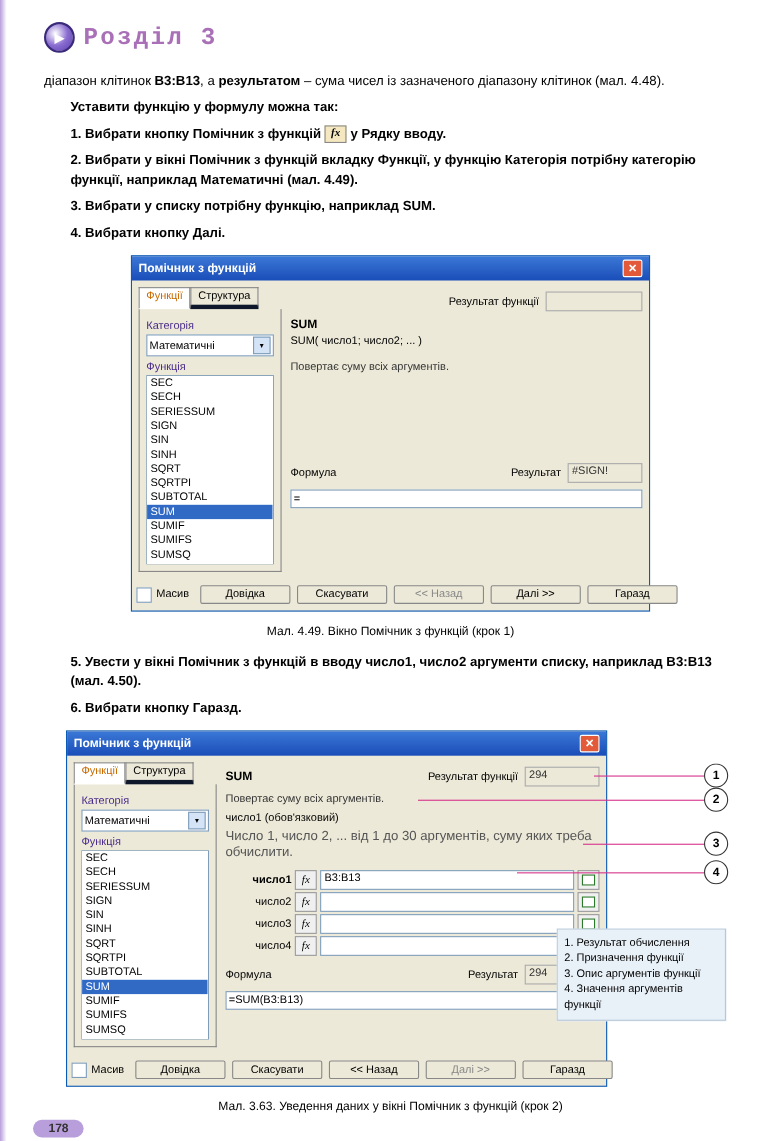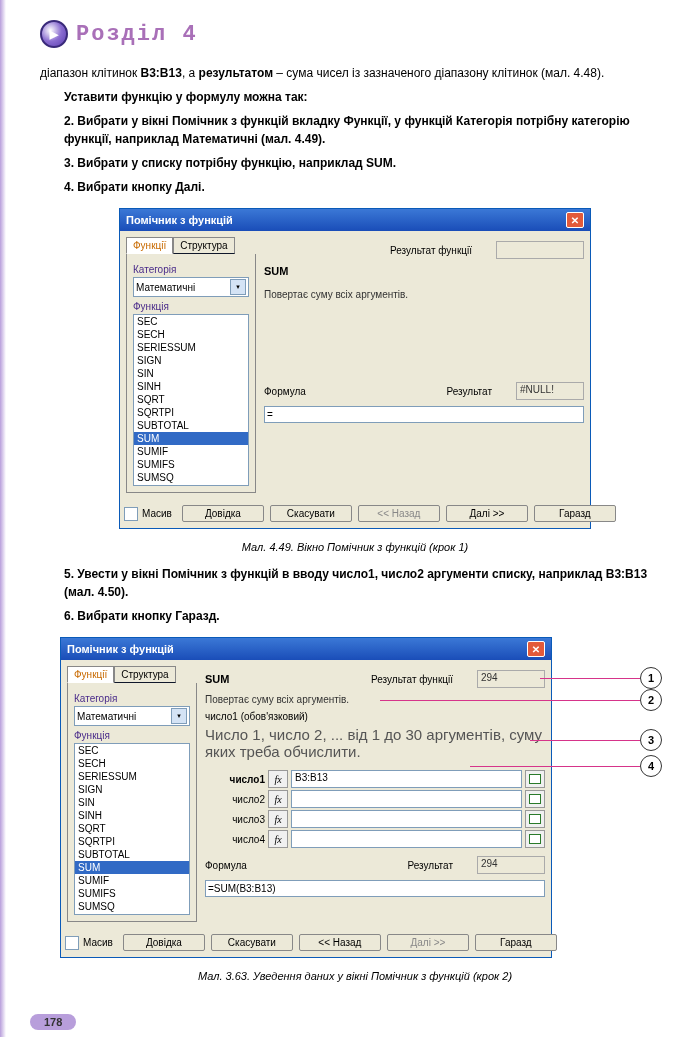--- a/index.html
+++ b/index.html
@@ -14,72 +14,77 @@
   .dialog{border:1px solid #0a5ab8;background:#ece9d8;margin:12px auto;font-size:10px}
   .dlg1{width:470px}
   .dlg2{width:490px;margin-left:20px}
   .titlebar{background:linear-gradient(to bottom,#3b78d6,#1a4db8);color:#fff;padding:3px 6px;display:flex;justify-content:space-between;align-items:center;font-weight:bold;font-size:11px}
   .close-x{background:#e35a3a;border:1px solid #fff;width:16px;height:14px;display:flex;align-items:center;justify-content:center;color:#fff;font-size:10px;border-radius:2px}
   .dlg-body{padding:6px;display:flex;gap:8px}
   .left-col{width:130px}
   .tabs{display:flex;font-size:10px}
   .tab{padding:2px 6px;border:1px solid #888;background:#ece9d8}
   .tab.active{background:#fff;border-bottom:1px solid #fff;color:#c86a00}
-  .tab:not(.active){border-bottom:1px solid #0f172a}
+  .tab:not(.active){border-bottom:4px solid #0f172a}
   .panel{border:1px solid #888;border-top:none;padding:6px;background:#ece9d8}
   .lbl{color:#4a2b8a;font-size:10px;margin:4px 0 2px}
   .dropdown{border:1px solid #7f9db9;background:#fff;padding:1px 2px;display:flex;justify-content:space-between;align-items:center;font-size:10px}
   .dd-btn{width:14px;height:14px;background:#d4e3f5;border:1px solid #7f9db9;display:flex;align-items:center;justify-content:center;font-size:7px}
   .listbox{border:1px solid #7f9db9;background:#fff;height:170px;overflow-y:auto;font-size:10px}
   .listbox div{padding:1px 3px}
   .listbox .selected{background:#316ac5;color:#fff}
   .right-col{flex:1;padding:4px 0}
-  .rc-row{display:flex;align-items:center;gap:24px;margin-bottom:6px}
+  .rc-row{display:flex;align-items:center;gap:6px;margin-bottom:6px}
   .rc-title{font-weight:bold;font-size:11px}
   .input-box{border:1px solid #7f9db9;background:#fff;padding:1px 3px;min-height:14px;font-size:10px;flex:1}
   .gray-input{border:1px solid #aaa;background:#ece9d8;padding:1px 3px;min-height:14px;font-size:10px;color:#333}
   .desc{color:#333;font-size:10px;margin:12px 0}
-  .hint{color:#555;font-size:15px}
+  .hint{color:#555;font-size:12px}
   .arg-row{display:flex;align-items:center;gap:3px;margin:2px 0}
   .arg-lbl{width:60px;text-align:right;font-size:10px}
   .fx-btn{width:18px;height:16px;border:1px solid #999;background:#f0f0f0;display:flex;align-items:center;justify-content:center;font-style:italic;font-family:serif;font-size:10px}
   .pick-btn{width:18px;height:16px;border:1px solid #999;background:#f0f0f0;display:flex;align-items:center;justify-content:center}
   .pick-btn span{width:10px;height:8px;border:1px solid #2a7a2a;background:#fff}
   .checkbox-row{display:flex;align-items:center;gap:4px;padding:4px}
   .chk{width:12px;height:12px;border:1px solid #7f9db9;background:#fff}
   .btn-row{display:flex;justify-content:flex-end;gap:6px;padding:6px;border-top:1px solid #ccc}
   .btn{border:1px solid #888;background:#ece9d8;padding:2px 10px;font-size:10px;border-radius:2px;min-width:60px;text-align:center}
   .btn.disabled{color:#888}
-  .caption{text-align:center;font-style:italic;font-size:11px;margin:8px 0 12px}
+  .caption{text-align:center;font-size:11px;margin:8px 0 12px}
   .fig2-wrap{position:relative}
   .callout-num{position:absolute;display:flex;align-items:center}
   .callout-line{height:1px;background:#d6348a}
   .callout-circle{width:20px;height:20px;border-radius:50%;border:1px solid #333;background:#fff;display:flex;align-items:center;justify-content:center;font-size:11px;font-weight:bold}
   .legend-box{position:absolute;right:10px;bottom:60px;width:140px;background:#e8f0f8;border:1px solid #b8c8d8;padding:6px;font-size:10px;line-height:1.4}
   .formula-field{border:1px solid #7f9db9;background:#fff;padding:2px;font-size:10px}
   .page-num{position:absolute;bottom:10px;left:30px;background:#b89edb;border-radius:10px;padding:2px 14px;font-size:11px;font-weight:bold;color:#333}
   .fx-icon{display:inline-flex;width:18px;height:14px;border:1px solid #888;background:#f5e8c0;align-items:center;justify-content:center;font-style:italic;font-family:serif;font-size:10px;vertical-align:middle}
 </style>
 </head>
 <body>
 
 <div class="page">
 <div class="left-stripe"></div>
 
 <div class="header">
   <div class="header-icon">▶</div>
-  <div class="header-title">Розділ 4</div>
+  <div class="header-title">Розділ 3</div>
 </div>
 
 <div class="body-text">
   <span>діапазон клітинок </span><span class="bold">B3:B13</span><span>, а </span><span class="bold">результатом</span><span> – сума чисел із зазначеного діапазону клітинок (мал. 4.48).</span>
 </div>
 <div class="body-text indent bold">Уставити функцію у формулу можна так:</div>
 <div class="body-text indent bold">
-  <span>2. Вибрати у вікні </span><span>Помічник з функцій</span><span> вкладку </span><span>Функції</span><span>, у функцій </span><span>Категорія</span><span> потрібну категорію функції, наприклад </span><span>Математичні</span><span> (мал. 4.49).</span>
+  <span>1. Вибрати кнопку </span><span>Помічник з функцій</span>
+  <span class="fx-icon">fx</span>
+  <span> у Рядку вводу.</span>
+</div>
+<div class="body-text indent bold">
+  <span>2. Вибрати у вікні </span><span>Помічник з функцій</span><span> вкладку </span><span>Функції</span><span>, у функцію </span><span>Категорія</span><span> потрібну категорію функції, наприклад </span><span>Математичні</span><span> (мал. 4.49).</span>
 </div>
 <div class="body-text indent bold">
   <span>3. Вибрати у списку потрібну функцію, наприклад </span><span>SUM</span><span>.</span>
 </div>
 <div class="body-text indent bold">4. Вибрати кнопку Далі.</div>
 
 <div class="dialog dlg1">
   <div class="titlebar">
     <span>Помічник з функцій</span>
     <div class="close-x">✕</div>
@@ -115,27 +120,28 @@
 
         </div>
       </div>
     </div>
     <div class="right-col">
       <div class="rc-row" style="justify-content:flex-end">
         <span>Результат функції</span>
         <div class="gray-input" style="width:80px"></div>
       </div>
       <div class="rc-title">SUM</div>
+      <div style="font-size:10px;margin:4px 0">SUM( число1; число2; ... )</div>
       <div class="desc">Повертає суму всіх аргументів.</div>
       <div style="height:70px"></div>
       <div class="rc-row">
         <span>Формула</span>
         <span style="flex:1"></span>
         <span>Результат</span>
-        <div class="gray-input" style="width:60px">#NULL!</div>
+        <div class="gray-input" style="width:60px">#SIGN!</div>
       </div>
       <div class="formula-field">=</div>
     </div>
   </div>
   <div style="display:flex;justify-content:space-between;align-items:center">
     <div class="checkbox-row">
       <div class="chk"></div>
       <span>Масив</span>
     </div>
     <div class="btn-row" style="border:none">
@@ -271,18 +277,24 @@
 </div>
 <div class="callout-num" style="top:92px;left:490px">
   <div class="callout-line" style="width:110px"></div>
         <div class="callout-circle">3</div>
 </div>
 <div class="callout-num" style="top:118px;left:430px">
   <div class="callout-line" style="width:170px"></div>
         <div class="callout-circle">4</div>
 </div>
 
+<div class="legend-box">
+  <div>1. Результат обчислення</div>
+  <div>2. Призначення функції</div>
+  <div>3. Опис аргументів функції</div>
+  <div>4. Значення аргументів функції</div>
+</div>
 </div>
 
 <div class="caption">Мал. 3.63. Уведення даних у вікні Помічник з функцій (крок 2)</div>
 
 <div class="page-num">178</div>
 </div>
 
 </body></html>

